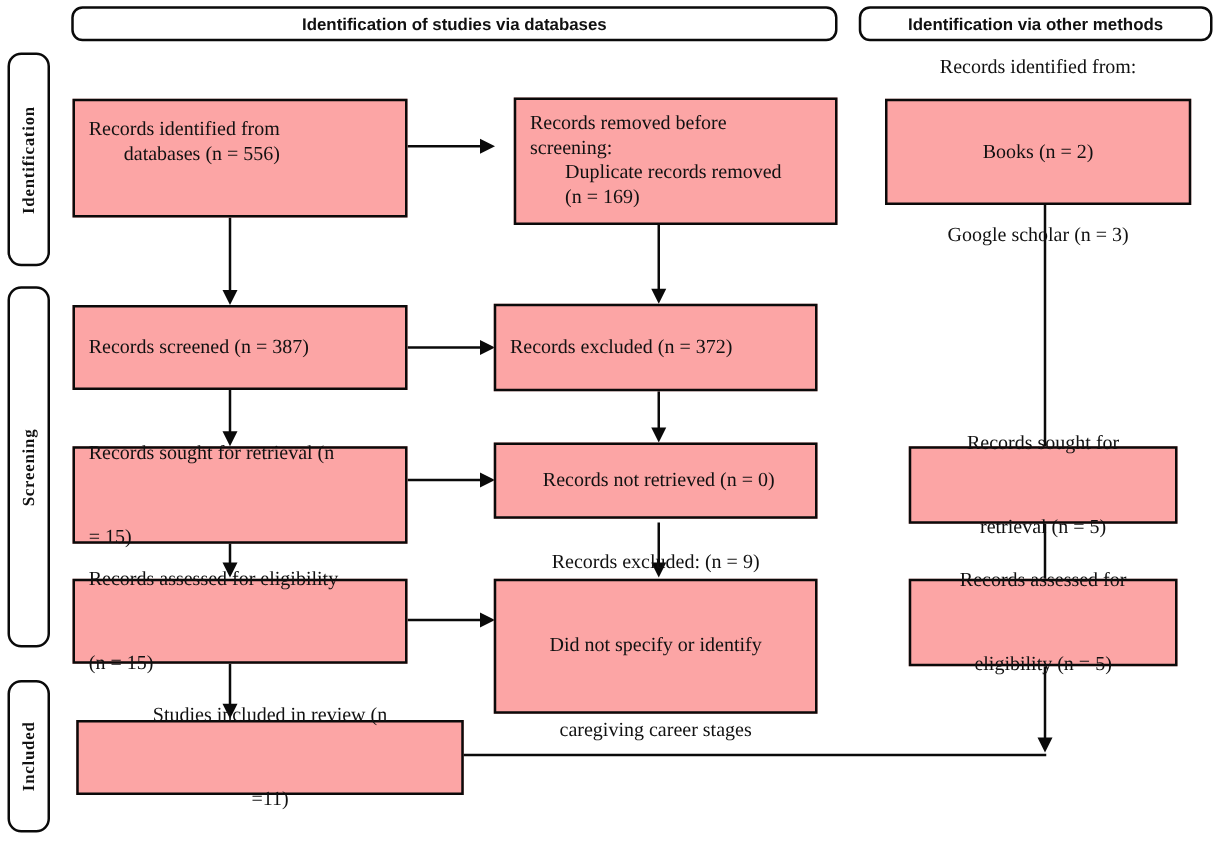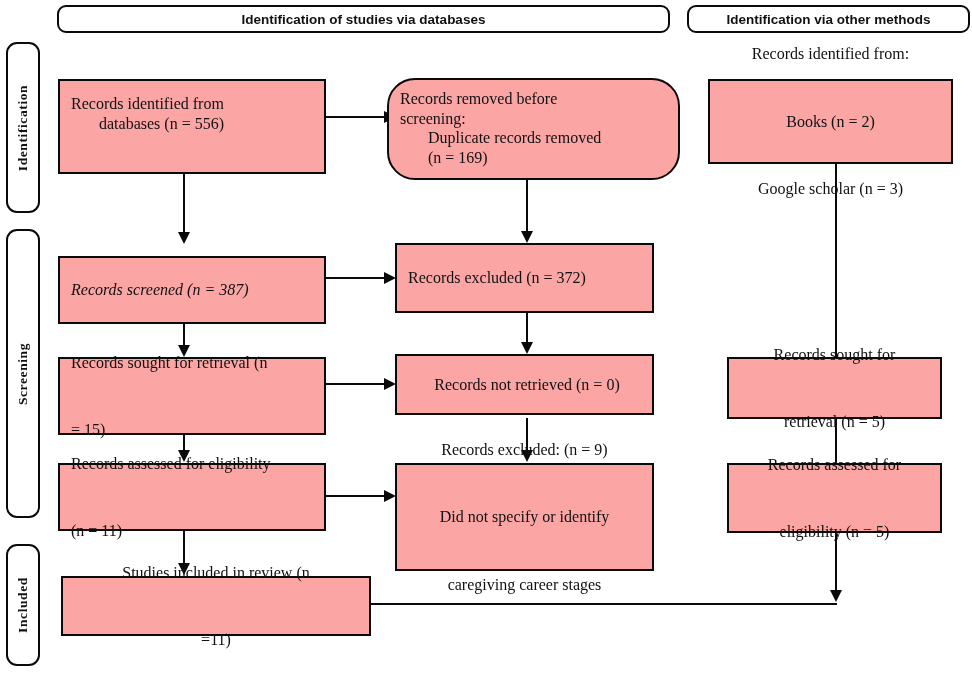--- a/index.html
+++ b/index.html
@@ -106,37 +106,37 @@
     <span>Screening</span>
   </div>
   <div class="side" style="left:6px;top:544px;width:34px;height:122px;">
     <span>Included</span>
   </div>
 
   <div class="box v-top pt-lg h-left" style="left:58px;top:79px;width:268px;height:95px;">
     <span class="ln">Records identified from</span>
     <span class="ln ind">databases (n = 556)</span>
   </div>
-  <div class="box v-center h-left" style="left:58px;top:256px;width:268px;height:68px;font-style:italic;">
+  <div class="box v-center h-left" style="left:58px;top:244px;width:268px;height:68px;">
     <span class="ln">Records screened (n = 387)</span>
   </div>
   <div class="box v-center h-left" style="left:58px;top:357px;width:268px;height:78px;">
     <span class="ln">Records sought for retrieval (n</span>
     <span class="ln">= 15)</span>
   </div>
   <div class="box v-center h-left" style="left:58px;top:463px;width:268px;height:68px;">
     <span class="ln">Records assessed for eligibility</span>
-    <span class="ln">(n = 11)</span>
+    <span class="ln">(n = 15)</span>
   </div>
   <div class="box v-center h-center" style="left:61px;top:576px;width:310px;height:60px;">
     <span class="ln">Studies included in review (n</span>
     <span class="ln">=11)</span>
   </div>
 
-  <div class="box v-top pt-sm h-left" style="left:387px;top:78px;width:293px;height:102px;border-radius:28px;">
+  <div class="box v-top pt-sm h-left" style="left:411px;top:78px;width:259px;height:102px;">
     <span class="ln">Records removed before</span>
     <span class="ln">screening:</span>
     <span class="ln ind">Duplicate records removed</span>
     <span class="ln ind">(n = 169)</span>
   </div>
   <div class="box v-center h-left" style="left:395px;top:243px;width:259px;height:70px;">
     <span class="ln">Records excluded (n = 372)</span>
   </div>
   <div class="box v-center h-left" style="left:395px;top:354px;width:259px;height:61px;text-align:center;">
     <span class="ln">Records not retrieved (n = 0)</span>

